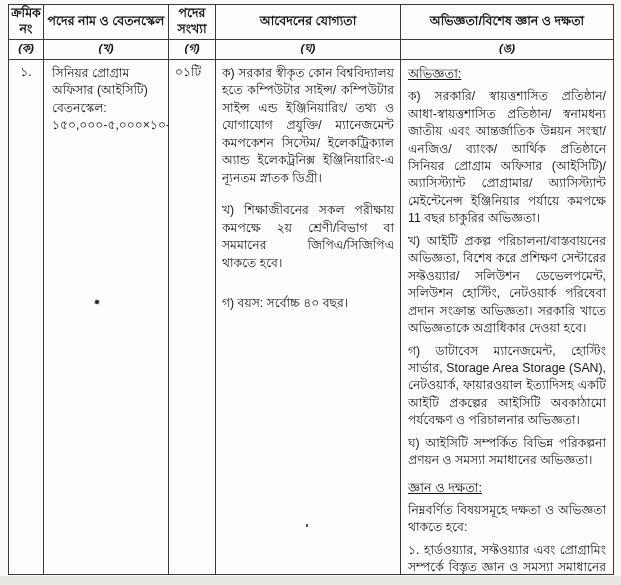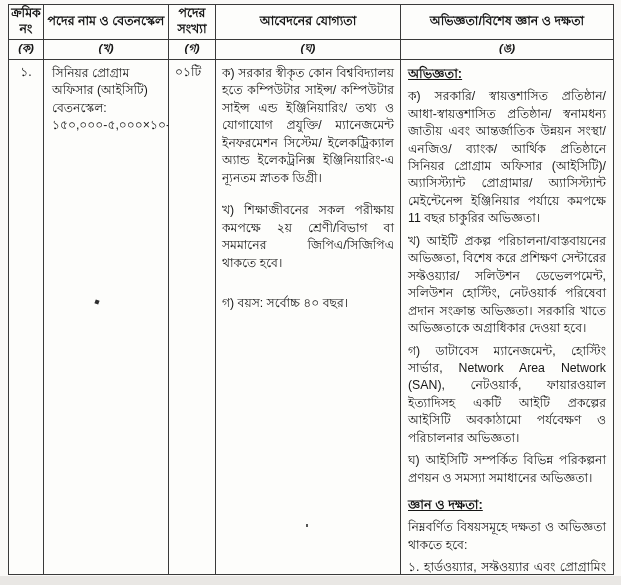--- a/index.html
+++ b/index.html
@@ -59,21 +59,21 @@
     font-size: 12.3px;
     line-height: 1.42;
   }
   td.c1 .cell { text-align: center; padding-top: 4px; }
   td.c2 .cell { text-align: left; padding-left: 8px; padding-right: 4px; }
   td.c3 .cell { text-align: left; padding-top: 4px; }
   td.c4 .cell, td.c5 .cell { text-align: justify; }
   td.c5 .cell { padding-left: 7px; padding-right: 7px; }
   .bold { font-weight: normal; }
   .hu {
-    font-weight: bold;
+    font-weight: normal;
     text-decoration: underline;
     text-align: left;
     font-size: 12.8px;
     margin: 0 0 5px 0;
   }
   .c4 p { margin: 0 0 15px 0; }
   .c4 p.gap-top { margin-top: 23px; }
   .c5 p { margin: 0 0 5px 0; }
   .c5 p.skill { margin: 0 0 2px 0; }
   .skills-block { margin-top: 9px; }
@@ -129,31 +129,31 @@
             <span class="bold">বেতনস্কেল:</span><span> ১৫০,০০০-৫,০০০×১০-২০০,০০০</span>
           </div>
         </td>
         <td class="c3">
           <div class="cell">
             <span>০১টি</span>
           </div>
         </td>
         <td class="c4">
           <div class="cell">
-            <p>ক) সরকার স্বীকৃত কোন বিশ্ববিদ্যালয় হতে কম্পিউটার সাইন্স/ কম্পিউটার সাইন্স এন্ড ইঞ্জিনিয়ারিং/ তথ্য ও যোগাযোগ প্রযুক্তি/ ম্যানেজমেন্ট ইনফরমেশন সিস্টেম/ ইলেকট্রিক্যাল অ্যান্ড ইলেকট্রনিক্স ইঞ্জিনিয়ারিং-এ ন্যূনতম স্নাতক ডিগ্রী।</p>
+            <p>ক) সরকার স্বীকৃত কোন বিশ্ববিদ্যালয় হতে কম্পিউটার সাইন্স/ কম্পিউটার সাইন্স এন্ড ইঞ্জিনিয়ারিং/ তথ্য ও যোগাযোগ প্রযুক্তি/ ম্যানেজমেন্ট কমপকেশন সিস্টেম/ ইলেকট্রিক্যাল অ্যান্ড ইলেকট্রনিক্স ইঞ্জিনিয়ারিং-এ ন্যূনতম স্নাতক ডিগ্রী।</p>
             <p>খ) শিক্ষাজীবনের সকল পরীক্ষায় কমপক্ষে ২য় শ্রেণী/বিভাগ বা সমমানের জিপিএ/সিজিপিএ থাকতে হবে।</p>
             <p class="gap-top">গ) বয়স: সর্বোচ্চ ৪০ বছর।</p>
           </div>
         </td>
         <td class="c5">
           <div class="cell">
             <div class="hu">অভিজ্ঞতা:</div>
             <p>ক) সরকারি/ স্বায়ত্তশাসিত প্রতিষ্ঠান/ আধা-স্বায়ত্তশাসিত প্রতিষ্ঠান/ স্বনামধন্য জাতীয় এবং আন্তর্জাতিক উন্নয়ন সংস্থা/ এনজিও/ ব্যাংক/ আর্থিক প্রতিষ্ঠানে সিনিয়র প্রোগ্রাম অফিসার (আইসিটি)/ অ্যাসিস্ট্যান্ট প্রোগ্রামার/ অ্যাসিস্ট্যান্ট মেইন্টেনেন্স ইঞ্জিনিয়ার পর্যায়ে কমপক্ষে 11 বছর চাকুরির অভিজ্ঞতা।</p>
             <p>খ) আইটি প্রকল্প পরিচালনা/বাস্তবায়নের অভিজ্ঞতা, বিশেষ করে প্রশিক্ষণ সেন্টারের সফ্টওয়্যার/ সলিউশন ডেভেলপমেন্ট, সলিউশন হোস্টিং, নেটওয়ার্ক পরিষেবা প্রদান সংক্রান্ত অভিজ্ঞতা। সরকারি খাতে অভিজ্ঞতাকে অগ্রাধিকার দেওয়া হবে।</p>
-            <p>গ) ডাটাবেস ম্যানেজমেন্ট, হোস্টিং সার্ভার, Network Area Network (SAN), নেটওয়ার্ক, ফায়ারওয়াল ইত্যাদিসহ একটি আইটি প্রকল্পের আইসিটি অবকাঠামো পর্যবেক্ষণ ও পরিচালনার অভিজ্ঞতা।</p>
+            <p>গ) ডাটাবেস ম্যানেজমেন্ট, হোস্টিং সার্ভার, Storage Area Storage (SAN), নেটওয়ার্ক, ফায়ারওয়াল ইত্যাদিসহ একটি আইটি প্রকল্পের আইসিটি অবকাঠামো পর্যবেক্ষণ ও পরিচালনার অভিজ্ঞতা।</p>
             <p>ঘ) আইসিটি সম্পর্কিত বিভিন্ন পরিকল্পনা প্রণয়ন ও সমস্যা সমাধানের অভিজ্ঞতা।</p>
             <div class="skills-block">
               <div class="hu">জ্ঞান ও দক্ষতা:</div>
               <p>নিম্নবর্ণিত বিষয়সমূহে দক্ষতা ও অভিজ্ঞতা থাকতে হবে:</p>
               <p class="skill">১. হার্ডওয়্যার, সফ্টওয়্যার এবং প্রোগ্রামিং সম্পর্কে বিস্তৃত জ্ঞান ও সমস্যা সমাধানের সক্ষমতা;</p>
 
             </div>
           </div>
         </td>
       </tr>

